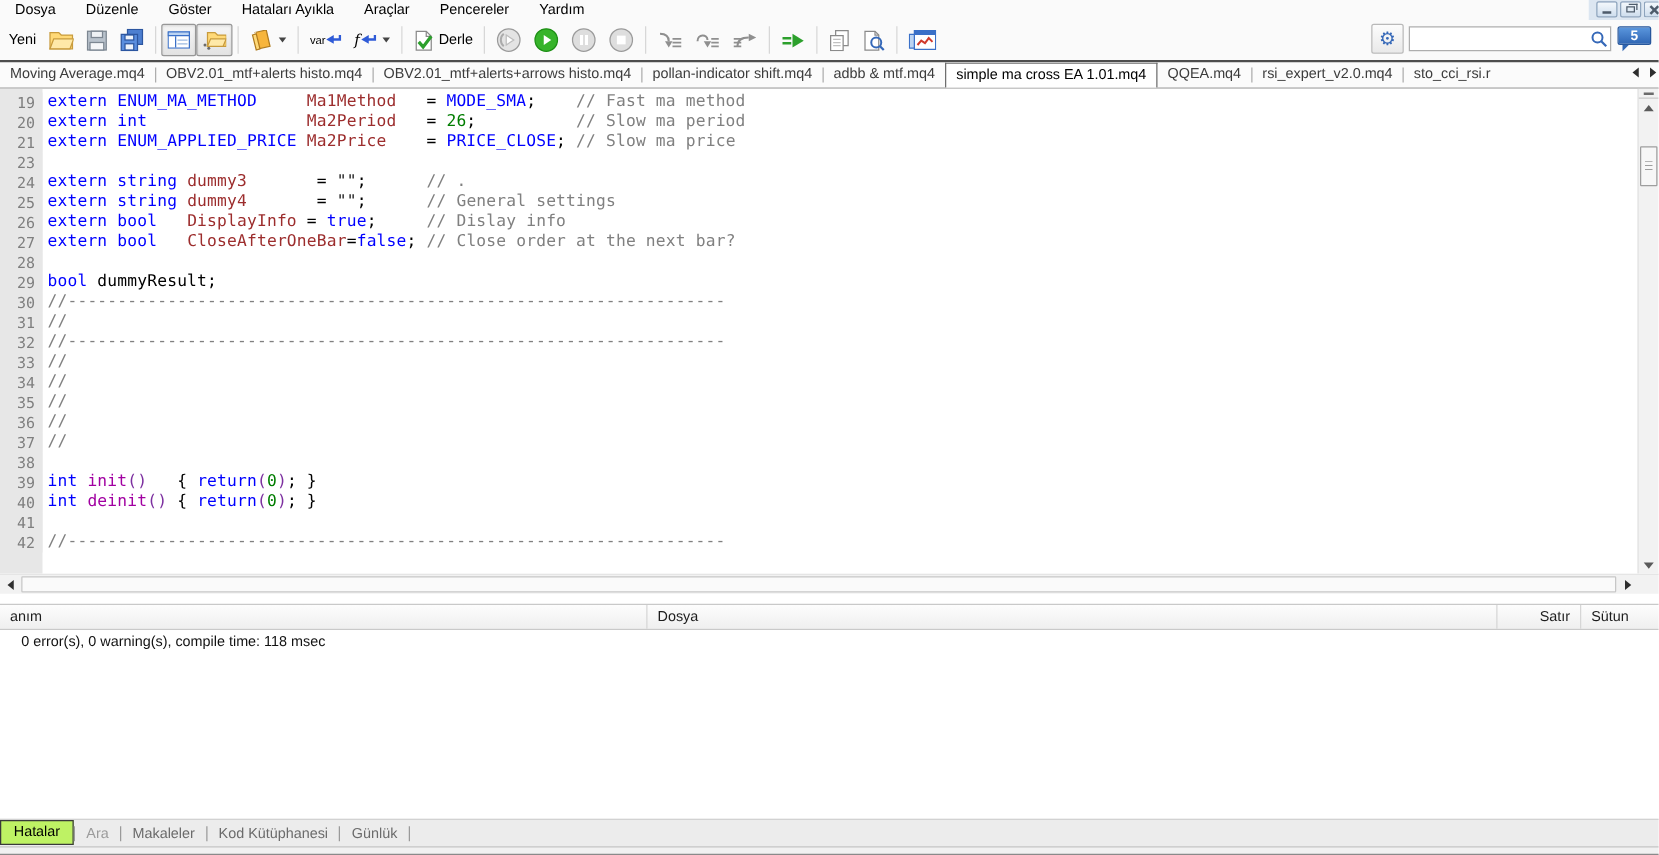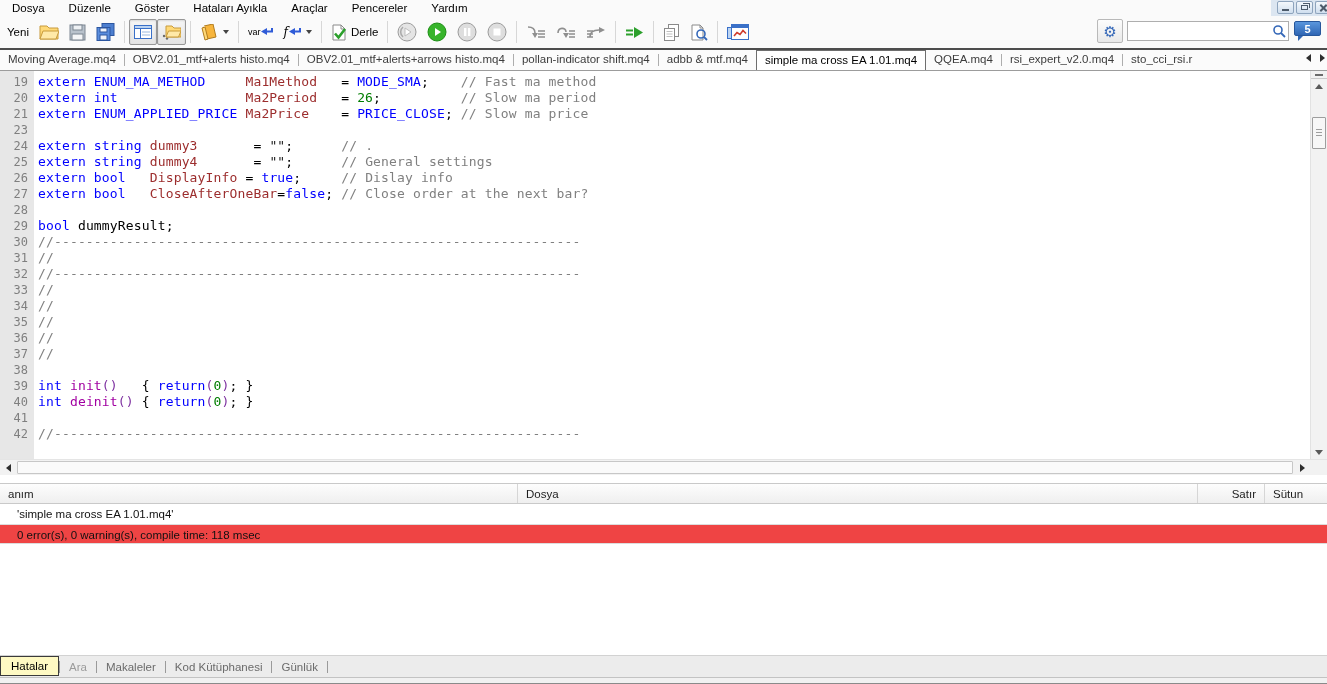--- a/index.html
+++ b/index.html
@@ -97,21 +97,21 @@
   .ecol-2{flex:0 0 67px; text-align:right;}
   .ecol-3{flex:1 1 auto; text-align:left; border-right:none;}
   .erows{flex:0 0 auto;}
   .erow{height:20px; font-size:11.5px; line-height:20px; padding-left:17px; color:#111; background:#fff;}
   .erow:nth-child(2){background:#ef4444; border-top:1px solid #dcdcdc; border-bottom:1px solid #dcdcdc;}
   .filler{flex:1 1 auto; background:#fff;}
 
   
   .bottombar{height:22px; background:#ececec; border-top:1px solid #d2d2d2; display:flex; align-items:center; flex:0 0 auto;}
   .bt{font-size:11.5px; padding:3px 9px; color:#6b6b6b; cursor:default; white-space:nowrap;}
-  .bt.active{background:#fef9c3; color:#000; border:1px solid #3a3a3a; padding:3px 10px; margin-top:-2px;}
+  .bt.active{background:#bef264; color:#000; border:1px solid #3a3a3a; padding:3px 10px; margin-top:-2px;}
   .bt.muted{color:#9b9b9b;}
   .btsep{width:1px; height:12px; background:#9a9a9a; flex:0 0 auto;}
   .statusbar{height:7px; background:#f1f1f1; border-top:1px solid #c3c3c3; border-bottom:1px solid #8a8a8a; flex:0 0 auto;}
 </style>
 </head>
 <body>
 
 <div class="win">
 
   <div class="menubar">
@@ -469,21 +469,20 @@
   <div class="gap8"></div>
 
   <div class="errpanel">
     <div class="ehead">
         <span class="ecol ecol-0">anım</span>
         <span class="ecol ecol-1">Dosya</span>
         <span class="ecol ecol-2">Satır</span>
         <span class="ecol ecol-3">Sütun</span>
       </div>
     <div class="erows">
-        <div class="erow">'simple ma cross EA 1.01.mq4'</div>
         <div class="erow">0 error(s), 0 warning(s), compile time: 118 msec</div>
       </div>
   </div>
 
   <div class="filler"></div>
 
   <div class="bottombar">
       <span class="bt active">Hatalar</span>
       <span class="btsep"></span>
       <span class="bt muted">Ara</span>

